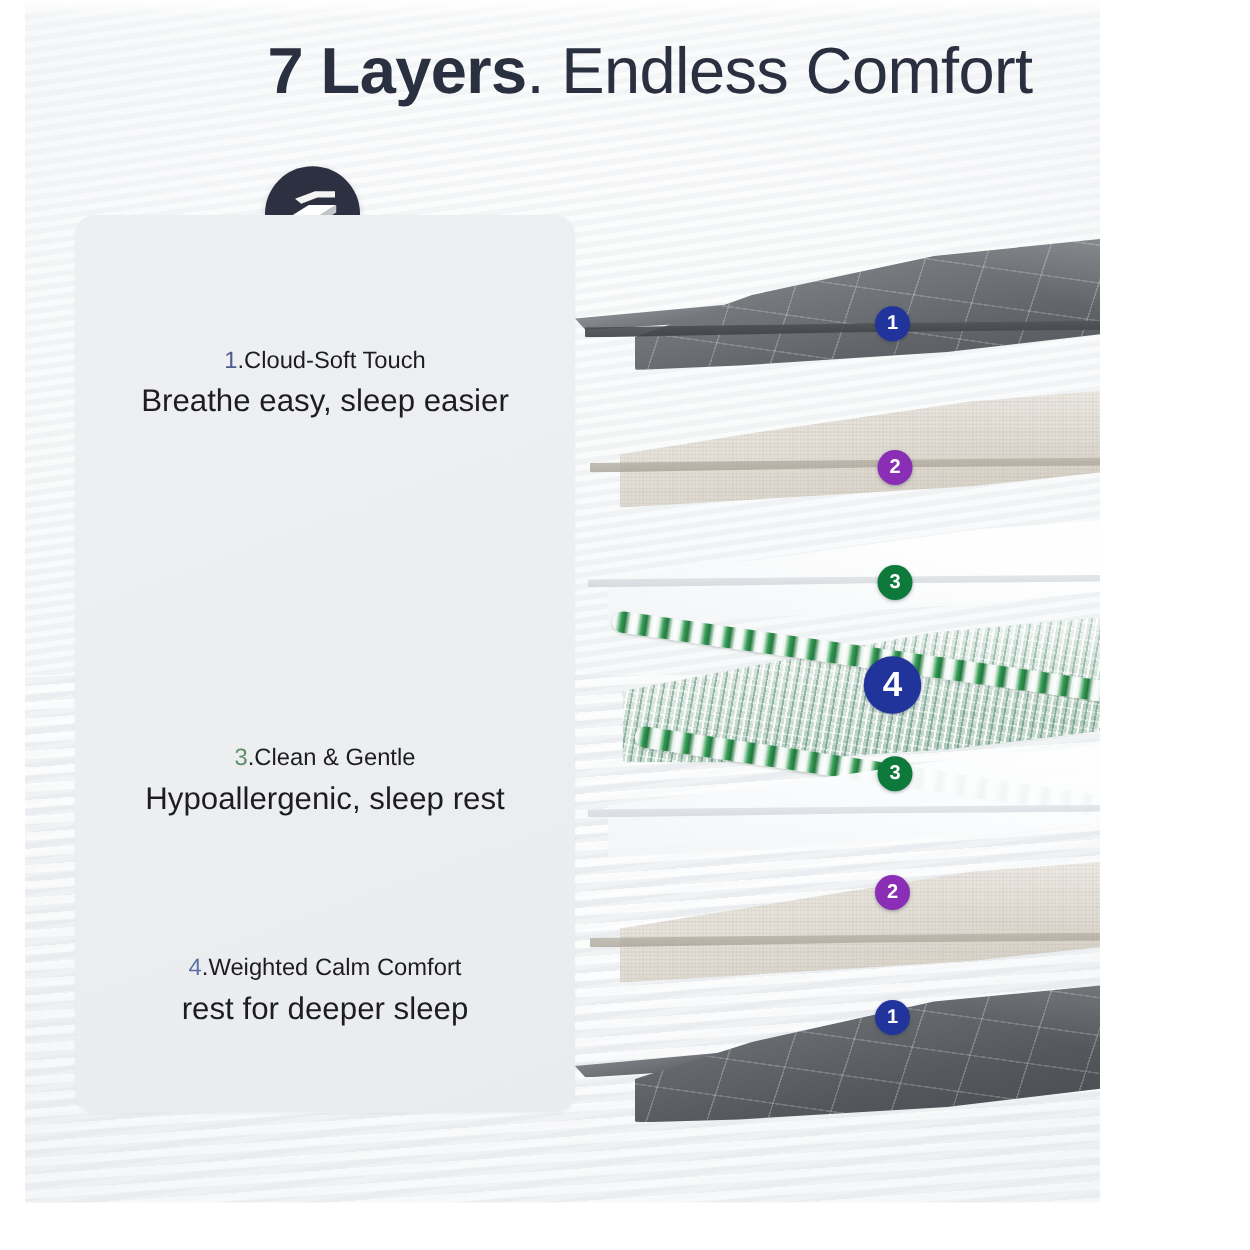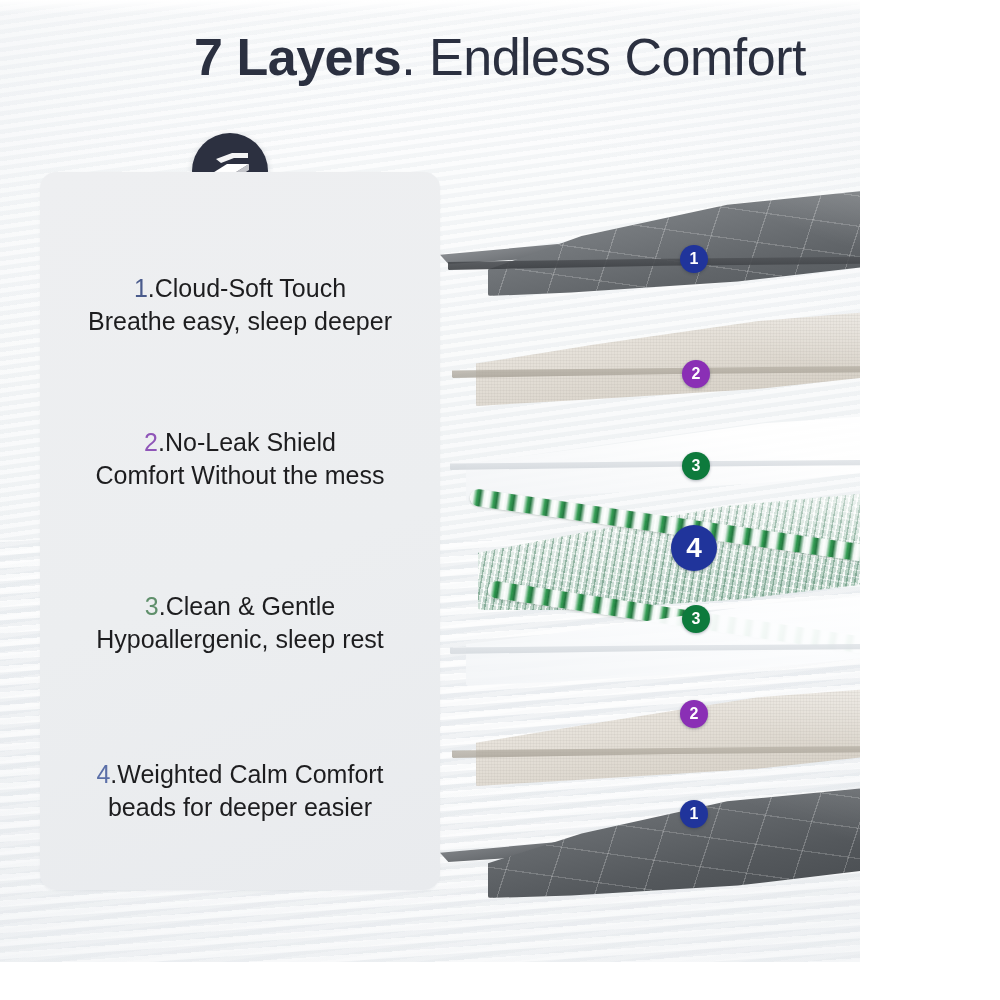--- a/index.html
+++ b/index.html
@@ -2,21 +2,21 @@
 <html><head>
 <meta charset="utf-8">
 <style>
   html,body{margin:0;padding:0;}
   body{
     width:1000px;height:1000px;overflow:hidden;
     font-family:"Liberation Sans", sans-serif;
     background:#ffffff;
     position:relative;
   }
-  #stage{position:absolute;inset:0;width:860px;height:1000px;overflow:hidden;}
+  #stage{position:absolute;inset:0;width:860px;height:1000px;overflow:hidden;margin-left:20px;}
 
   
   .bg-base{
     position:absolute;left:0;top:0;width:1000px;height:1000px;
     background:
       linear-gradient(180deg,#ffffff 0%,#fafbfc 6%,#f4f6f7 40%,#f2f4f6 72%,#f6f7f8 92%,#ffffff 100%);
   }
   .bg-weave{
     position:absolute;left:-80px;top:0;width:1180px;height:1000px;
     background:
@@ -69,21 +69,21 @@
   
   .panel{
     position:absolute;left:40px;top:172px;width:400px;height:718px;
     background:linear-gradient(160deg,#eeeff1 0%,#eceef0 55%,#e9ebee 100%);
     border-radius:16px;
     box-shadow:0 1px 2px rgba(120,128,140,.08);
   }
   .panel-inner{position:absolute;left:0;top:0;width:400px;height:718px;}
 
   .feature{position:absolute;width:400px;text-align:center;color:#1d1d1f;}
-  .feature .l1{font-size:25px;line-height:33px;white-space:nowrap;}
+  .feature .l1{font-size:19px;line-height:33px;white-space:nowrap;}
   .feature .l2{font-size:25px;line-height:33px;white-space:nowrap;}
   .num{font-weight:400;}
   .num-1{color:#4a5b8c;}
   .num-2{color:#8f55b8;}
   .num-3{color:#5f8f6b;}
   .num-4{color:#5b6fa8;}
 
   .f0{top:100px;}
   .f1{top:254px;}
   .f2{top:418px;text-align:center;}
@@ -301,36 +301,32 @@
         <path d="M12 32 L30 32 L42 26 L42 31 L31 37 L12 37 Z" opacity="0.85"></path>
       </g>
     </svg>
   </div>
 
   <div class="panel">
     <div class="panel-inner">
 
       <div class="feature f0">
         <div class="l1"><span class="num num-1">1</span><span>.Cloud-Soft Touch</span></div>
-        <div class="l2">Breathe easy, sleep deeper</div>
+        <div class="l2">Breathe easy, sleep easier</div>
       </div>
 
-      <div class="feature f1">
-        <div class="l1"><span class="num num-2">2</span><span>.No-Leak Shield</span></div>
-        <div class="l2">Comfort Without the mess</div>
-      </div>
 
       <div class="feature f2">
         <div class="l1"><span class="num num-3">3</span><span>.Clean &amp; Gentle</span></div>
         <div class="l2">Hypoallergenic, sleep rest</div>
       </div>
 
       <div class="feature f3">
         <div class="l1"><span class="num num-4">4</span><span>.Weighted Calm Comfort</span></div>
-        <div class="l2">beads for deeper easier</div>
+        <div class="l2">rest for deeper sleep</div>
       </div>
 
     </div>
   </div>
 
   <div class="stack">
 
     <div class="sheet l1a-tip"></div>
     <div class="sheet l1a-body">
       <div class="quilt"></div>

